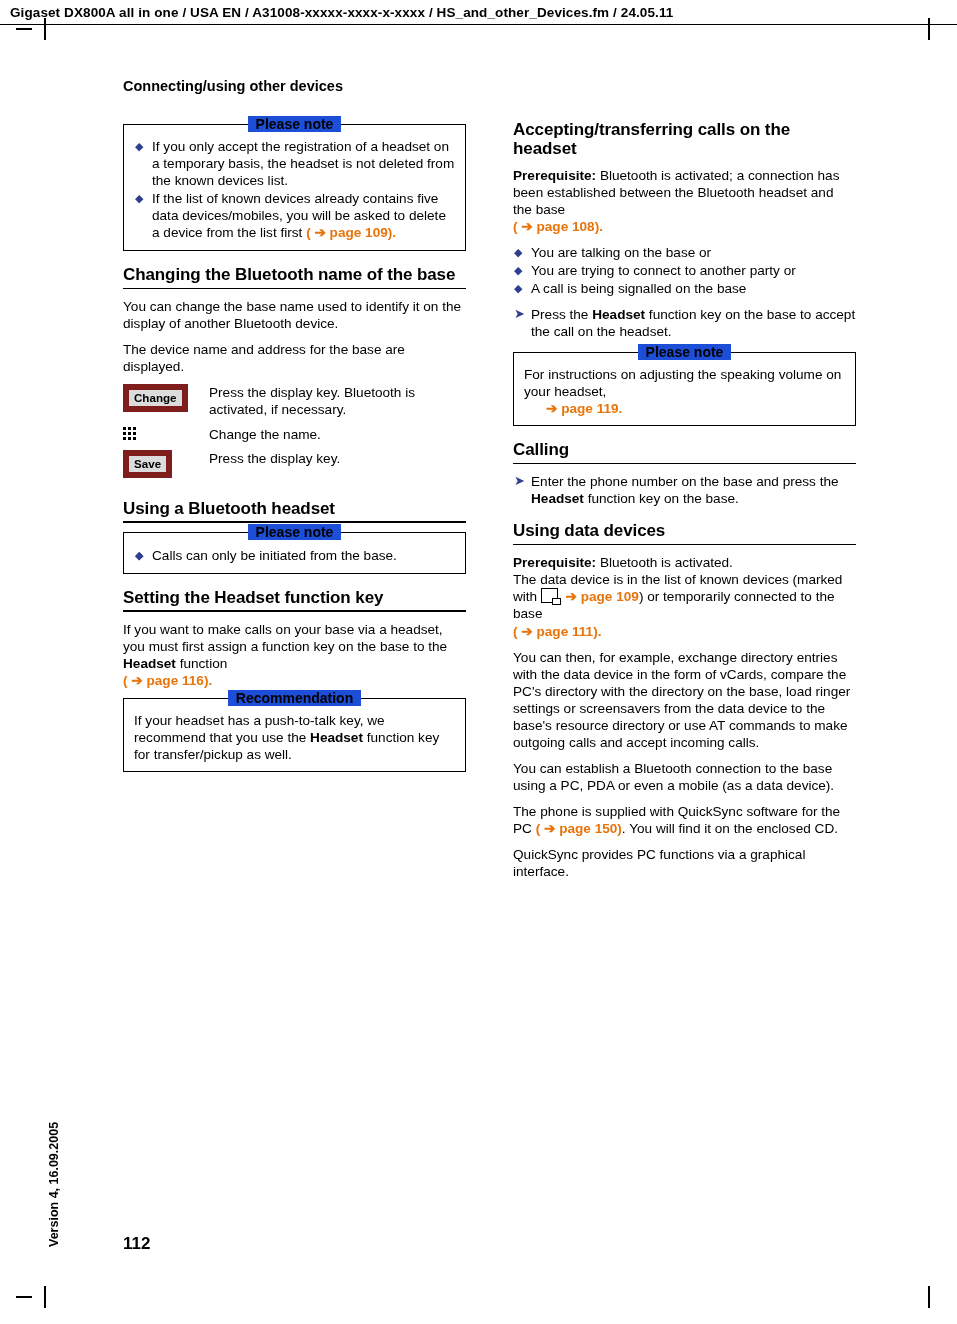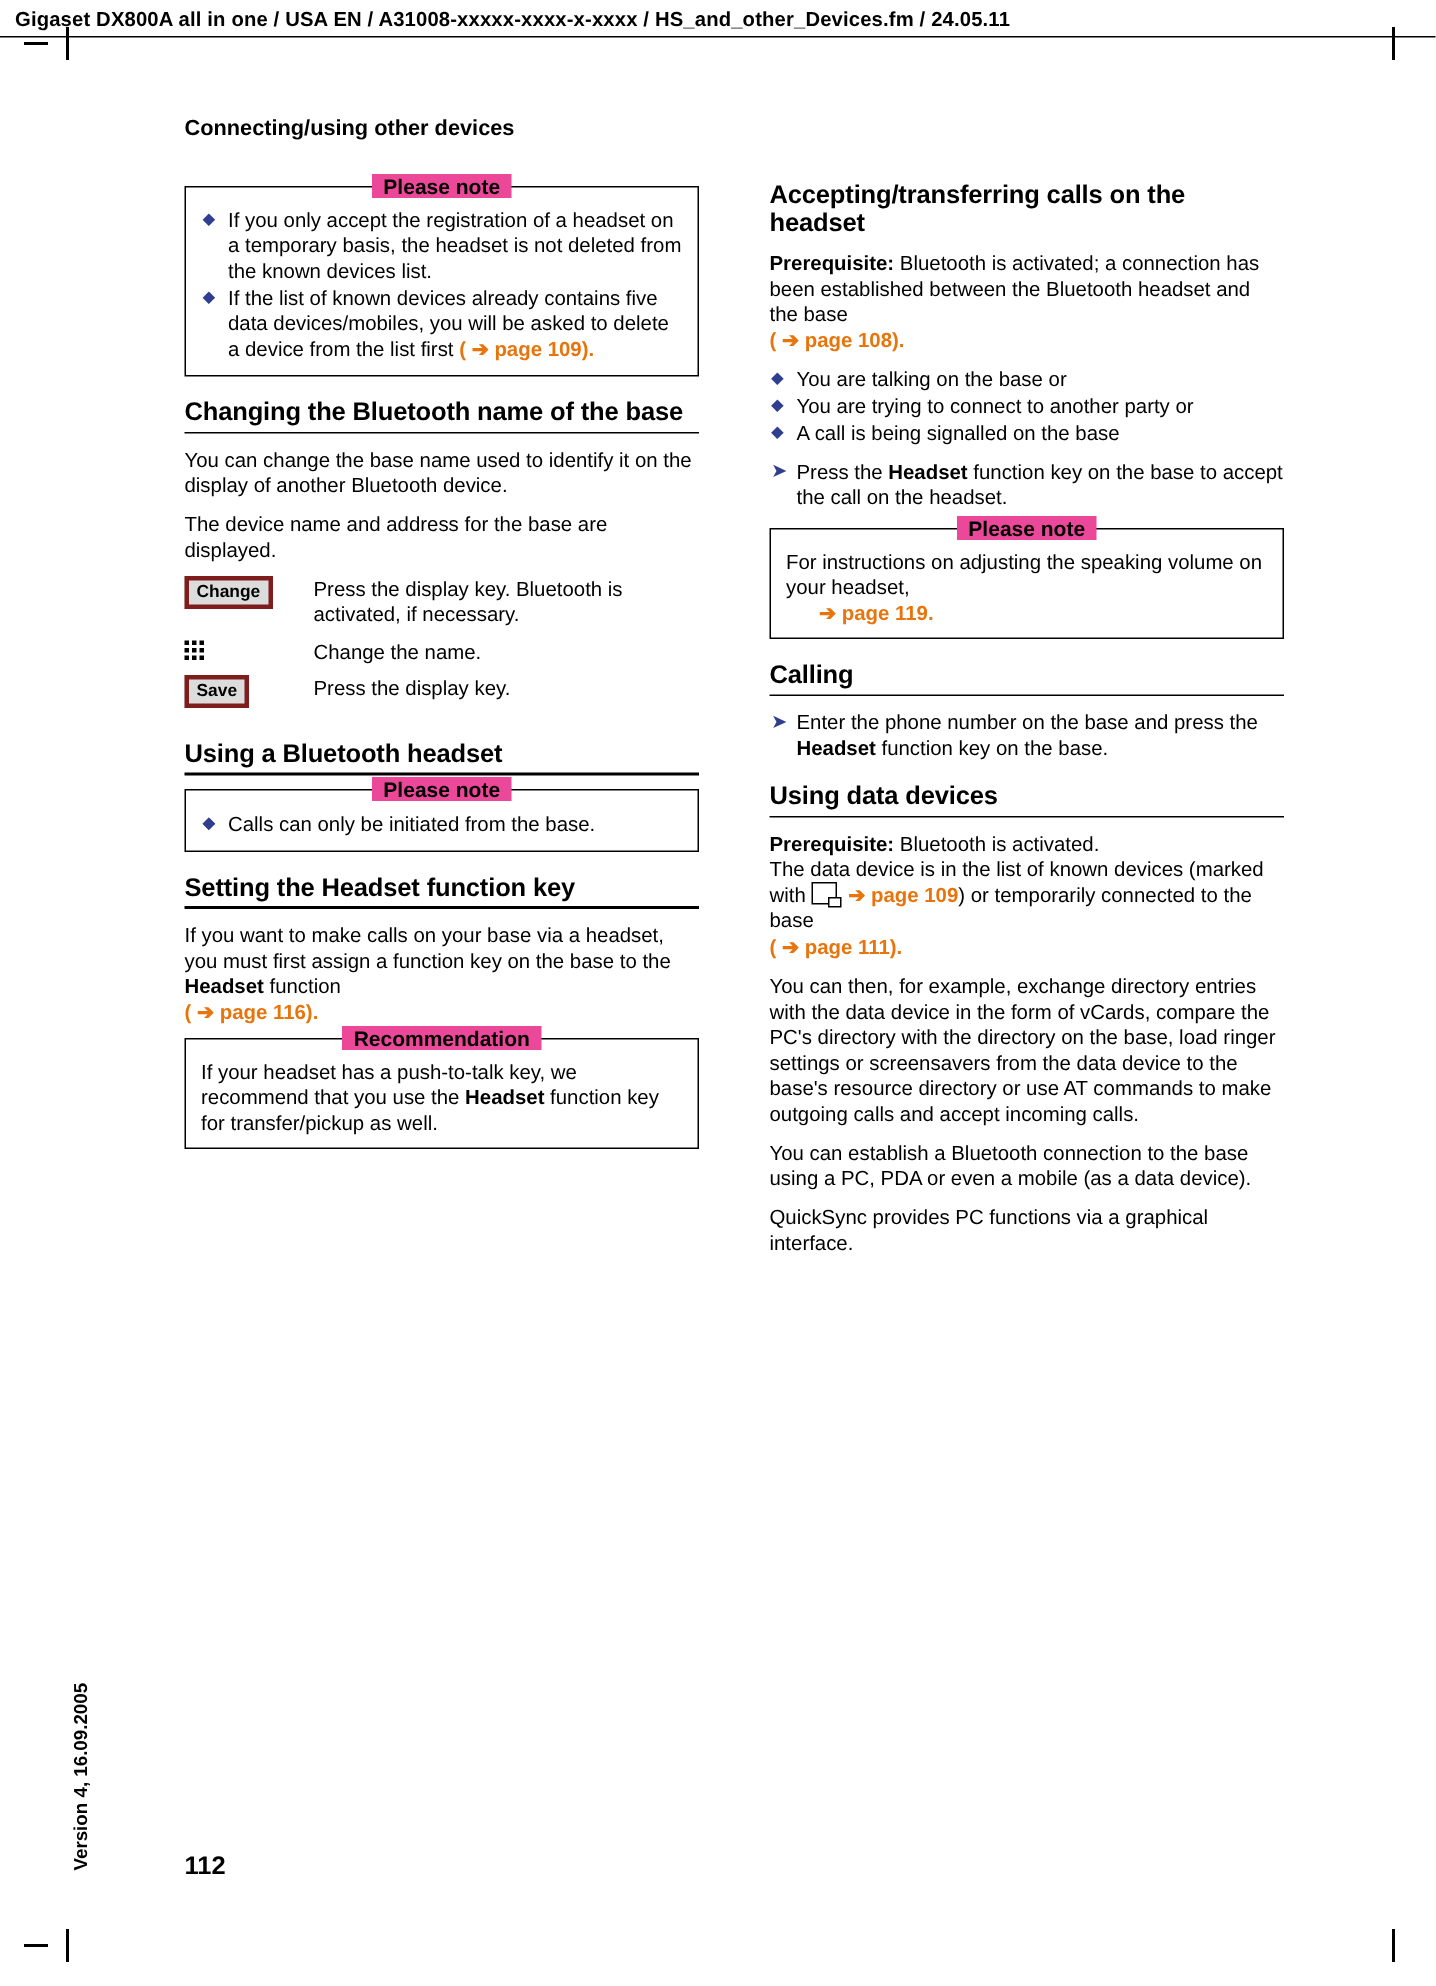--- a/index.html
+++ b/index.html
@@ -106,21 +106,21 @@
   }
   .notebox .nb-title {
     position: absolute;
     top: -9px;
     left: 0; right: 0;
     text-align: center;
     font-size: 14px;
     font-weight: bold;
   }
   .notebox .nb-title span {
-    background: #ec4899;
+    background: #1d4ed8;
     padding: 0 8px;
   }
 
   ul.bullets { margin: 0; padding: 0; list-style: none; }
   ul.bullets li {
     position: relative;
     padding-left: 18px;
     margin-bottom: 1px;
   }
   ul.bullets li .bul {
@@ -138,21 +138,21 @@
     font-size: 13px;
     line-height: 18px;
   }
   
   .steps { width: 100%; border-collapse: collapse; margin: 0 0 9px 0; }
   .steps td { vertical-align: top; padding: 0 0 7px 0; }
   .steps td.keycell { width: 86px; }
   .dispkey {
     display: inline-block;
     background: #DCDCDC;
-    border: 3px solid #7f1d1d;
+    border: 6px solid #7f1d1d;
     font-size: 11.6px;
     font-weight: bold;
     padding: 0px 5px 1px 5px;
     line-height: 15px;
     color: #000;
   }
   .menu-line { margin: 0 0 9px 0; font-size: 13.6px; }
   .glyph-book {
     display: inline-block;
     border: 1.4px solid #000;
@@ -354,18 +354,19 @@
 
     <h2 class="sec" style="margin-top:14px;">Using data devices</h2>
     <div class="sec-rule"></div>
 
     <p><span class="b">Prerequisite:</span><span> Bluetooth is activated.</span><br><span>The data device is in the list of known devices (marked with </span><span class="datadev-glyph"></span><span>, </span><span class="link">➔  page 109</span><span>) or temporarily connected to the base</span><br><span class="link">( ➔  page 111).</span></p>
 
     <p>You can then, for example, exchange directory entries with the data device in the form of vCards, compare the PC's directory with the directory on the base, load ringer settings or screensavers from the data device to the base's resource directory or use AT commands to make outgoing calls and accept incoming calls.</p>
 
     <p>You can establish a Bluetooth connection to the base using a PC, PDA or even a mobile (as a data device).</p>
 
+    <p><span>The phone is supplied with QuickSync software for the PC </span><span class="link">( ➔  page 150)</span><span>. You will find it on the enclosed CD.</span></p>
 
     <p>QuickSync provides PC functions via a graphical interface.</p>
 
   </div>
 
 </div>
 
 </body></html>

